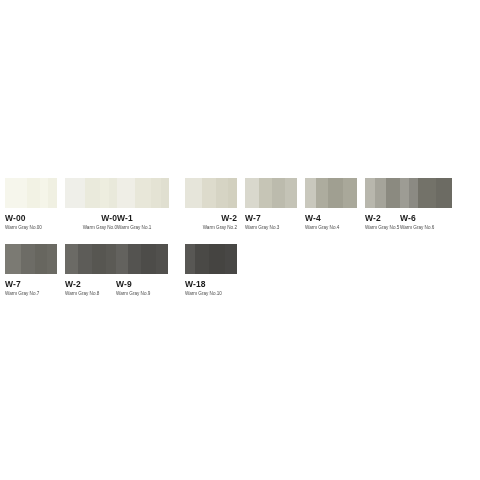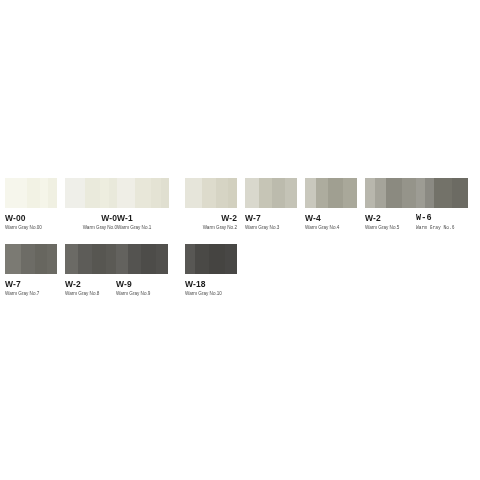--- a/index.html
+++ b/index.html
@@ -138,21 +138,21 @@
       <div class="swatch-cell" style="left: 365px;">
         <div class="swatch-chip" style="background: rgb(154, 154, 142); height: 30px; width: 52px;">
           <div class="swatch-band" style="left: 0px; width: 10px; background: rgb(184, 183, 173);"></div>
           <div class="swatch-band" style="left: 10px; width: 11px; background: rgb(165, 164, 154);"></div>
           <div class="swatch-band" style="left: 21px; width: 16px; background: rgb(139, 138, 128);"></div>
           <div class="swatch-band" style="left: 37px; width: 15px; background: rgb(149, 148, 138);"></div>
         </div>
         <div class="swatch-code">W-2</div>
         <div class="swatch-name">Warm Gray No.5</div>
       </div>
-      <div class="swatch-cell" style="left: 416px; font-family: Liberation Mono, monospace;">
+      <div class="swatch-cell" style="left: 400px;">
         <div class="swatch-chip" style="background: rgb(128, 128, 122); height: 30px; width: 52px;">
           <div class="swatch-band" style="left: 0px; width: 9px; background: rgb(157, 156, 148);"></div>
           <div class="swatch-band" style="left: 9px; width: 9px; background: rgb(139, 138, 131);"></div>
           <div class="swatch-band" style="left: 18px; width: 18px; background: rgb(115, 114, 105);"></div>
           <div class="swatch-band" style="left: 36px; width: 16px; background: rgb(108, 107, 99);"></div>
         </div>
         <div class="swatch-code">W-6</div>
         <div class="swatch-name">Warm Gray No.6</div>
       </div>
     </div>

